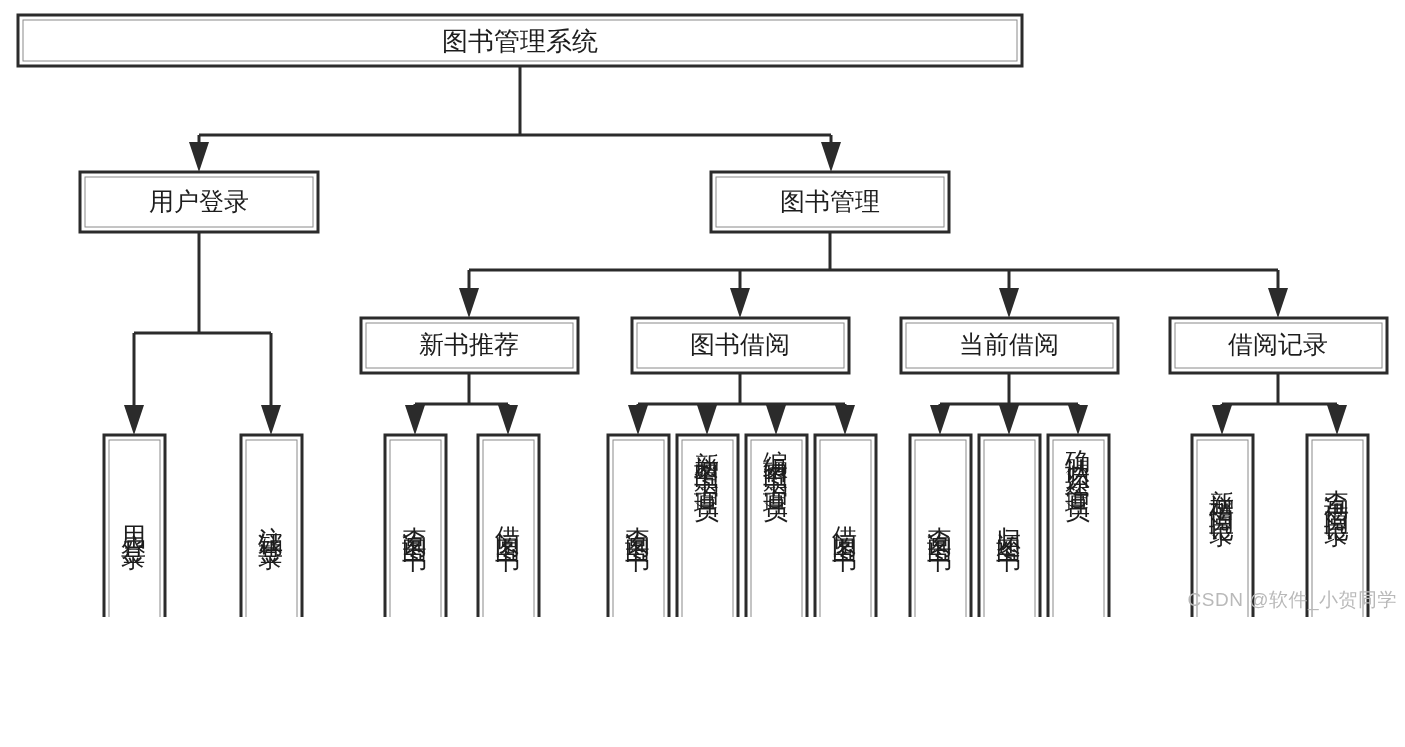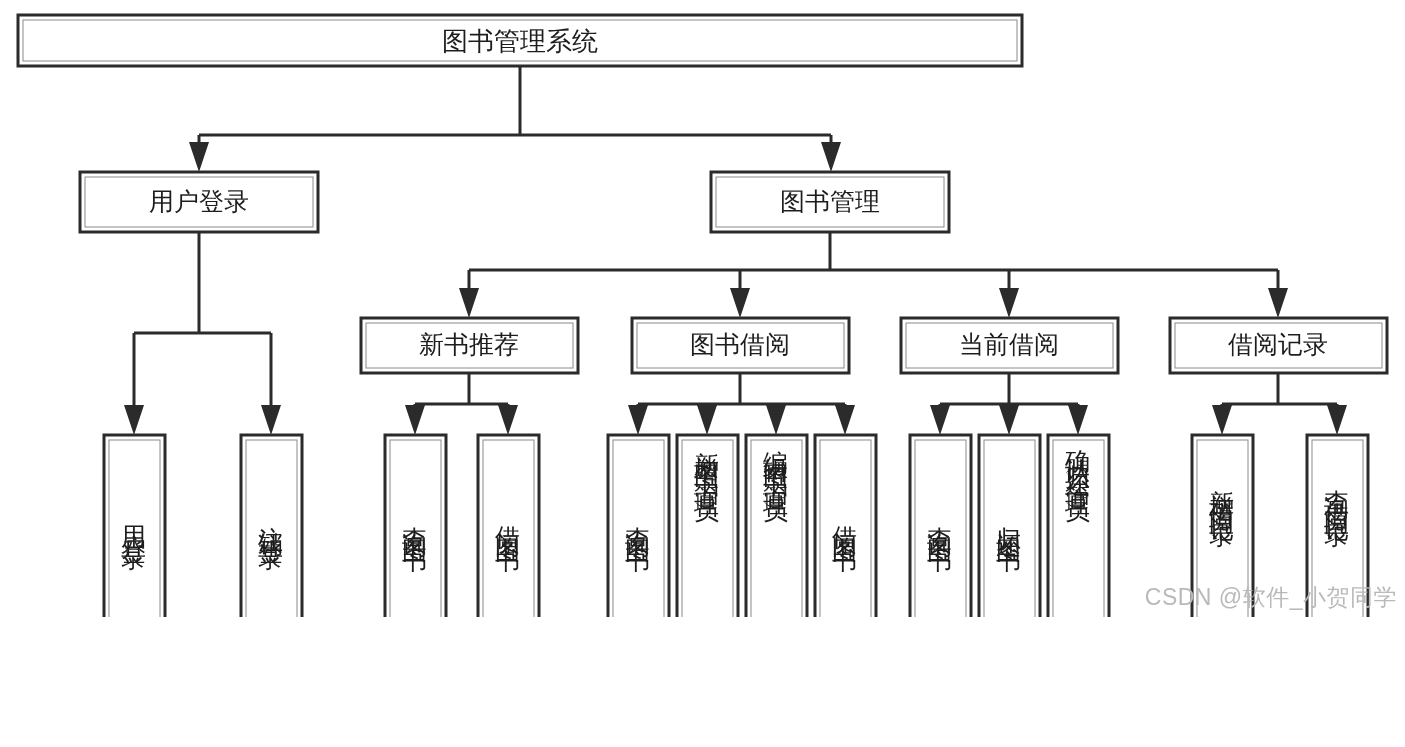--- a/index.html
+++ b/index.html
@@ -59,21 +59,21 @@
     font-family: "Liberation Sans", "DejaVu Sans", sans-serif;
     font-size: 25px;
     fill: #1d1d1d;
     text-anchor: middle;
   }
   .watermark {
     position: absolute;
     right: 8px;
     bottom: 4px;
     font-family: "Liberation Sans", "DejaVu Sans", sans-serif;
-    font-size: 23px;
+    font-size: 19px;
     color: #b9b9b9;
     letter-spacing: 0.5px;
     white-space: nowrap;
     pointer-events: none;
   }
 </style>
 </head>
 <body>
 
 <div id="diagram-root">

